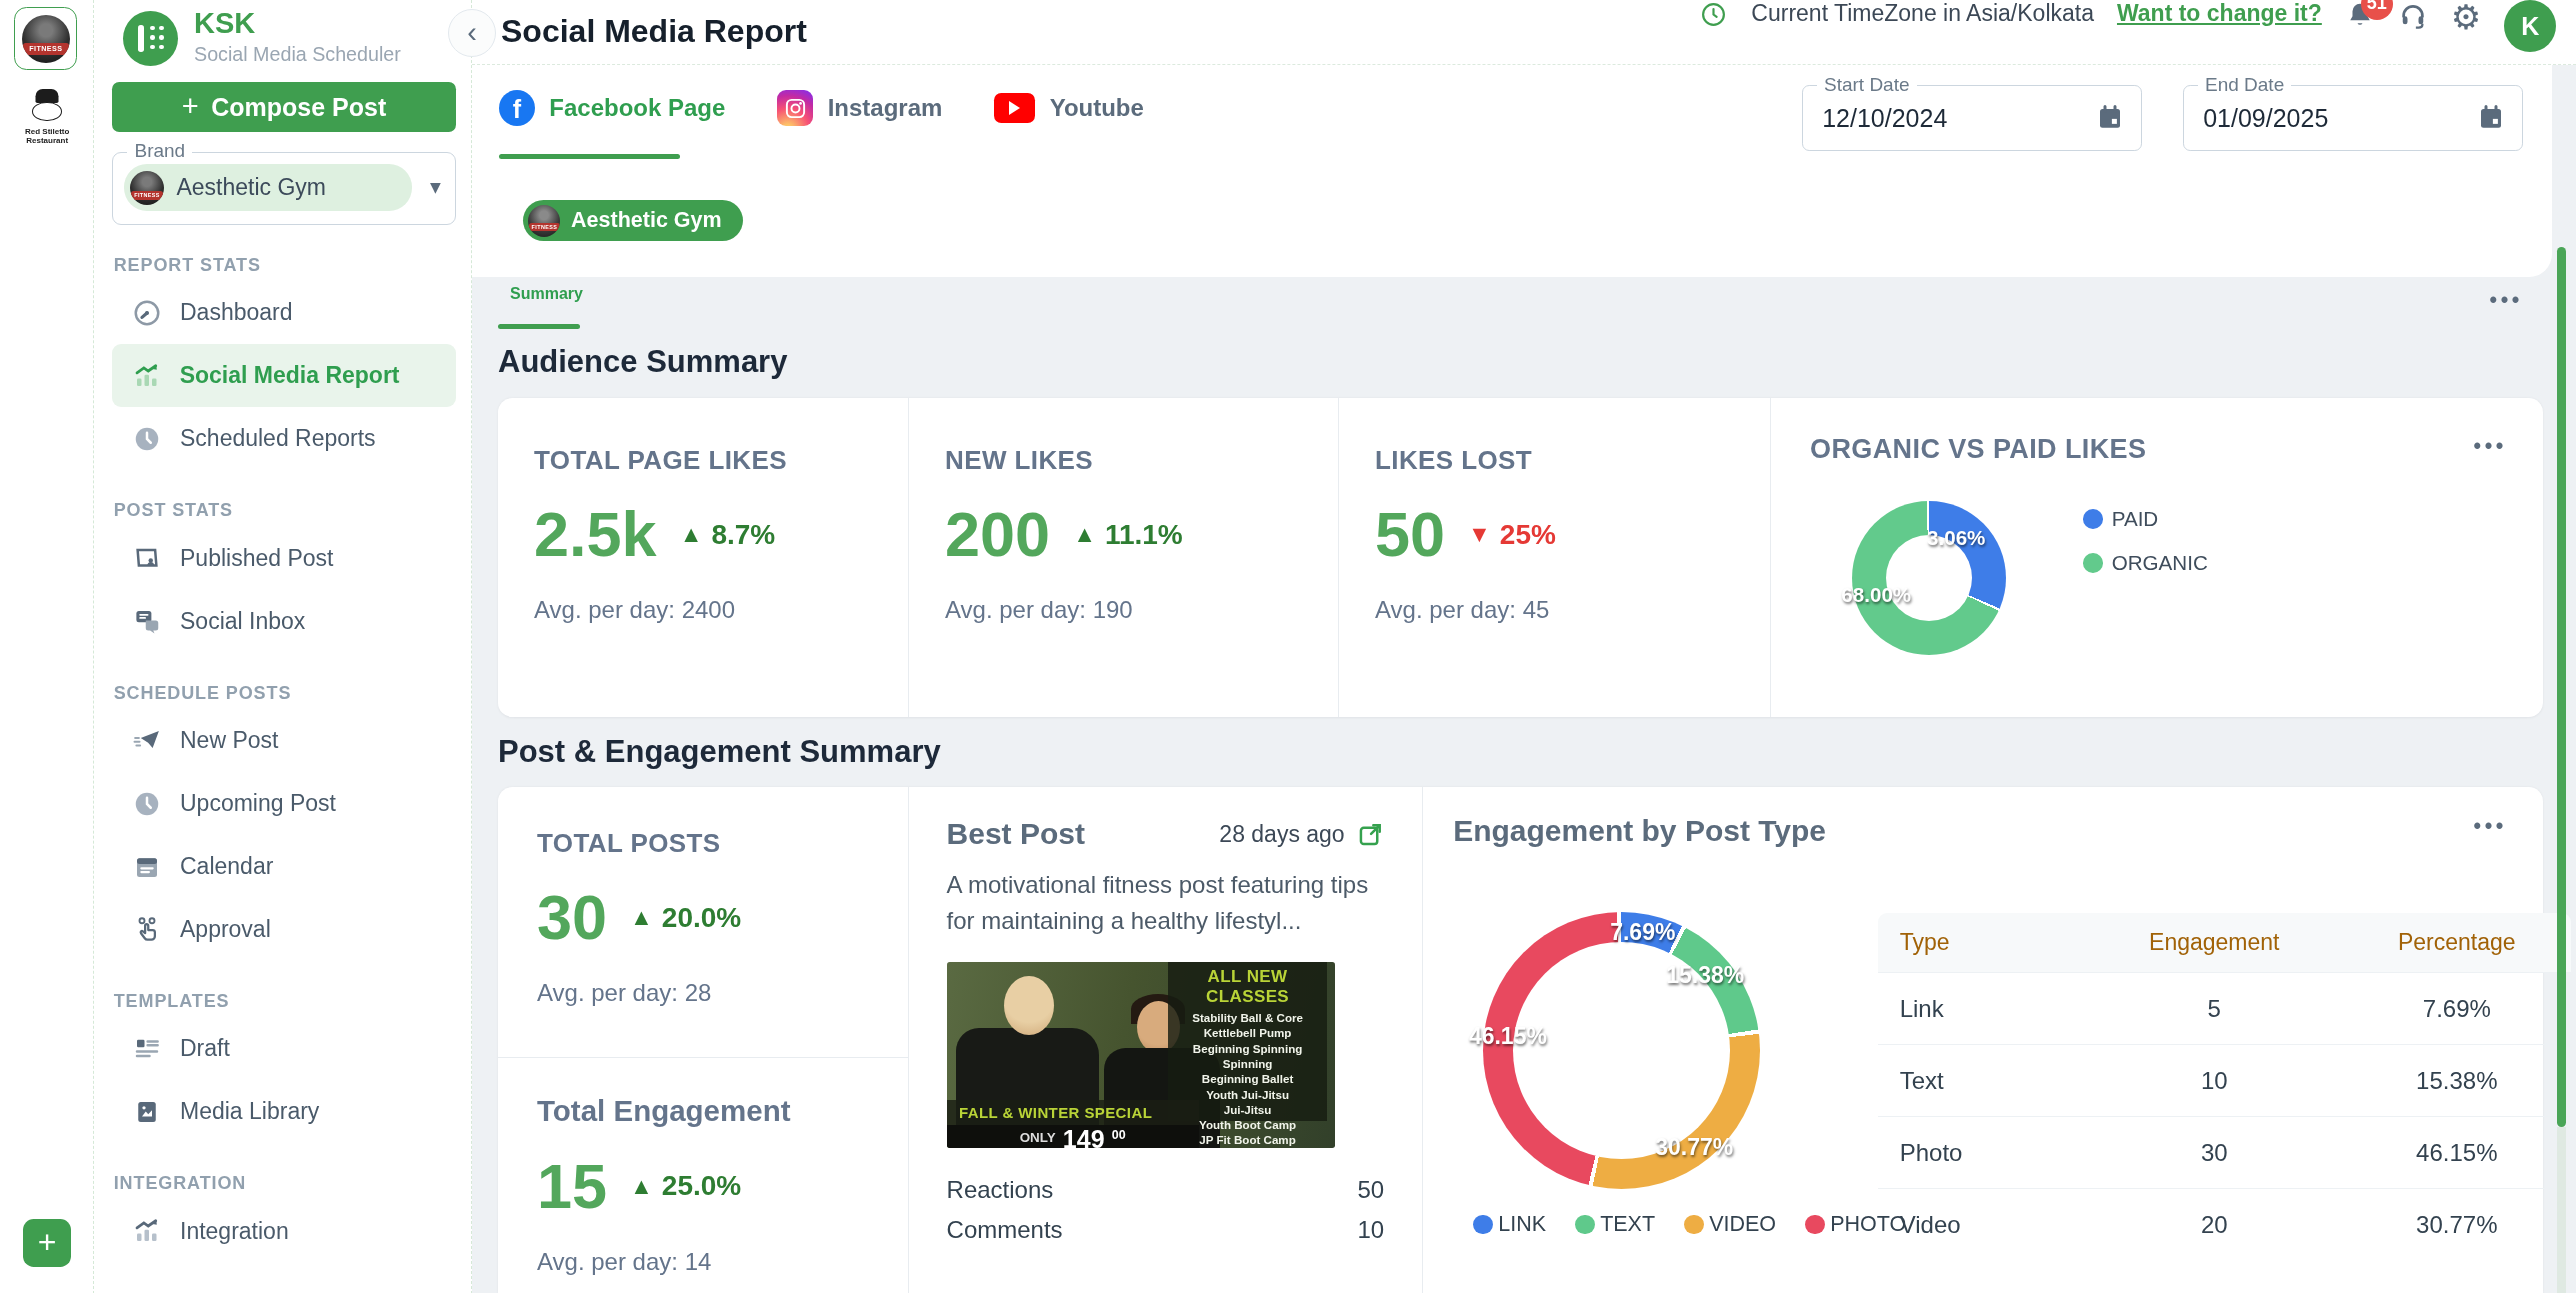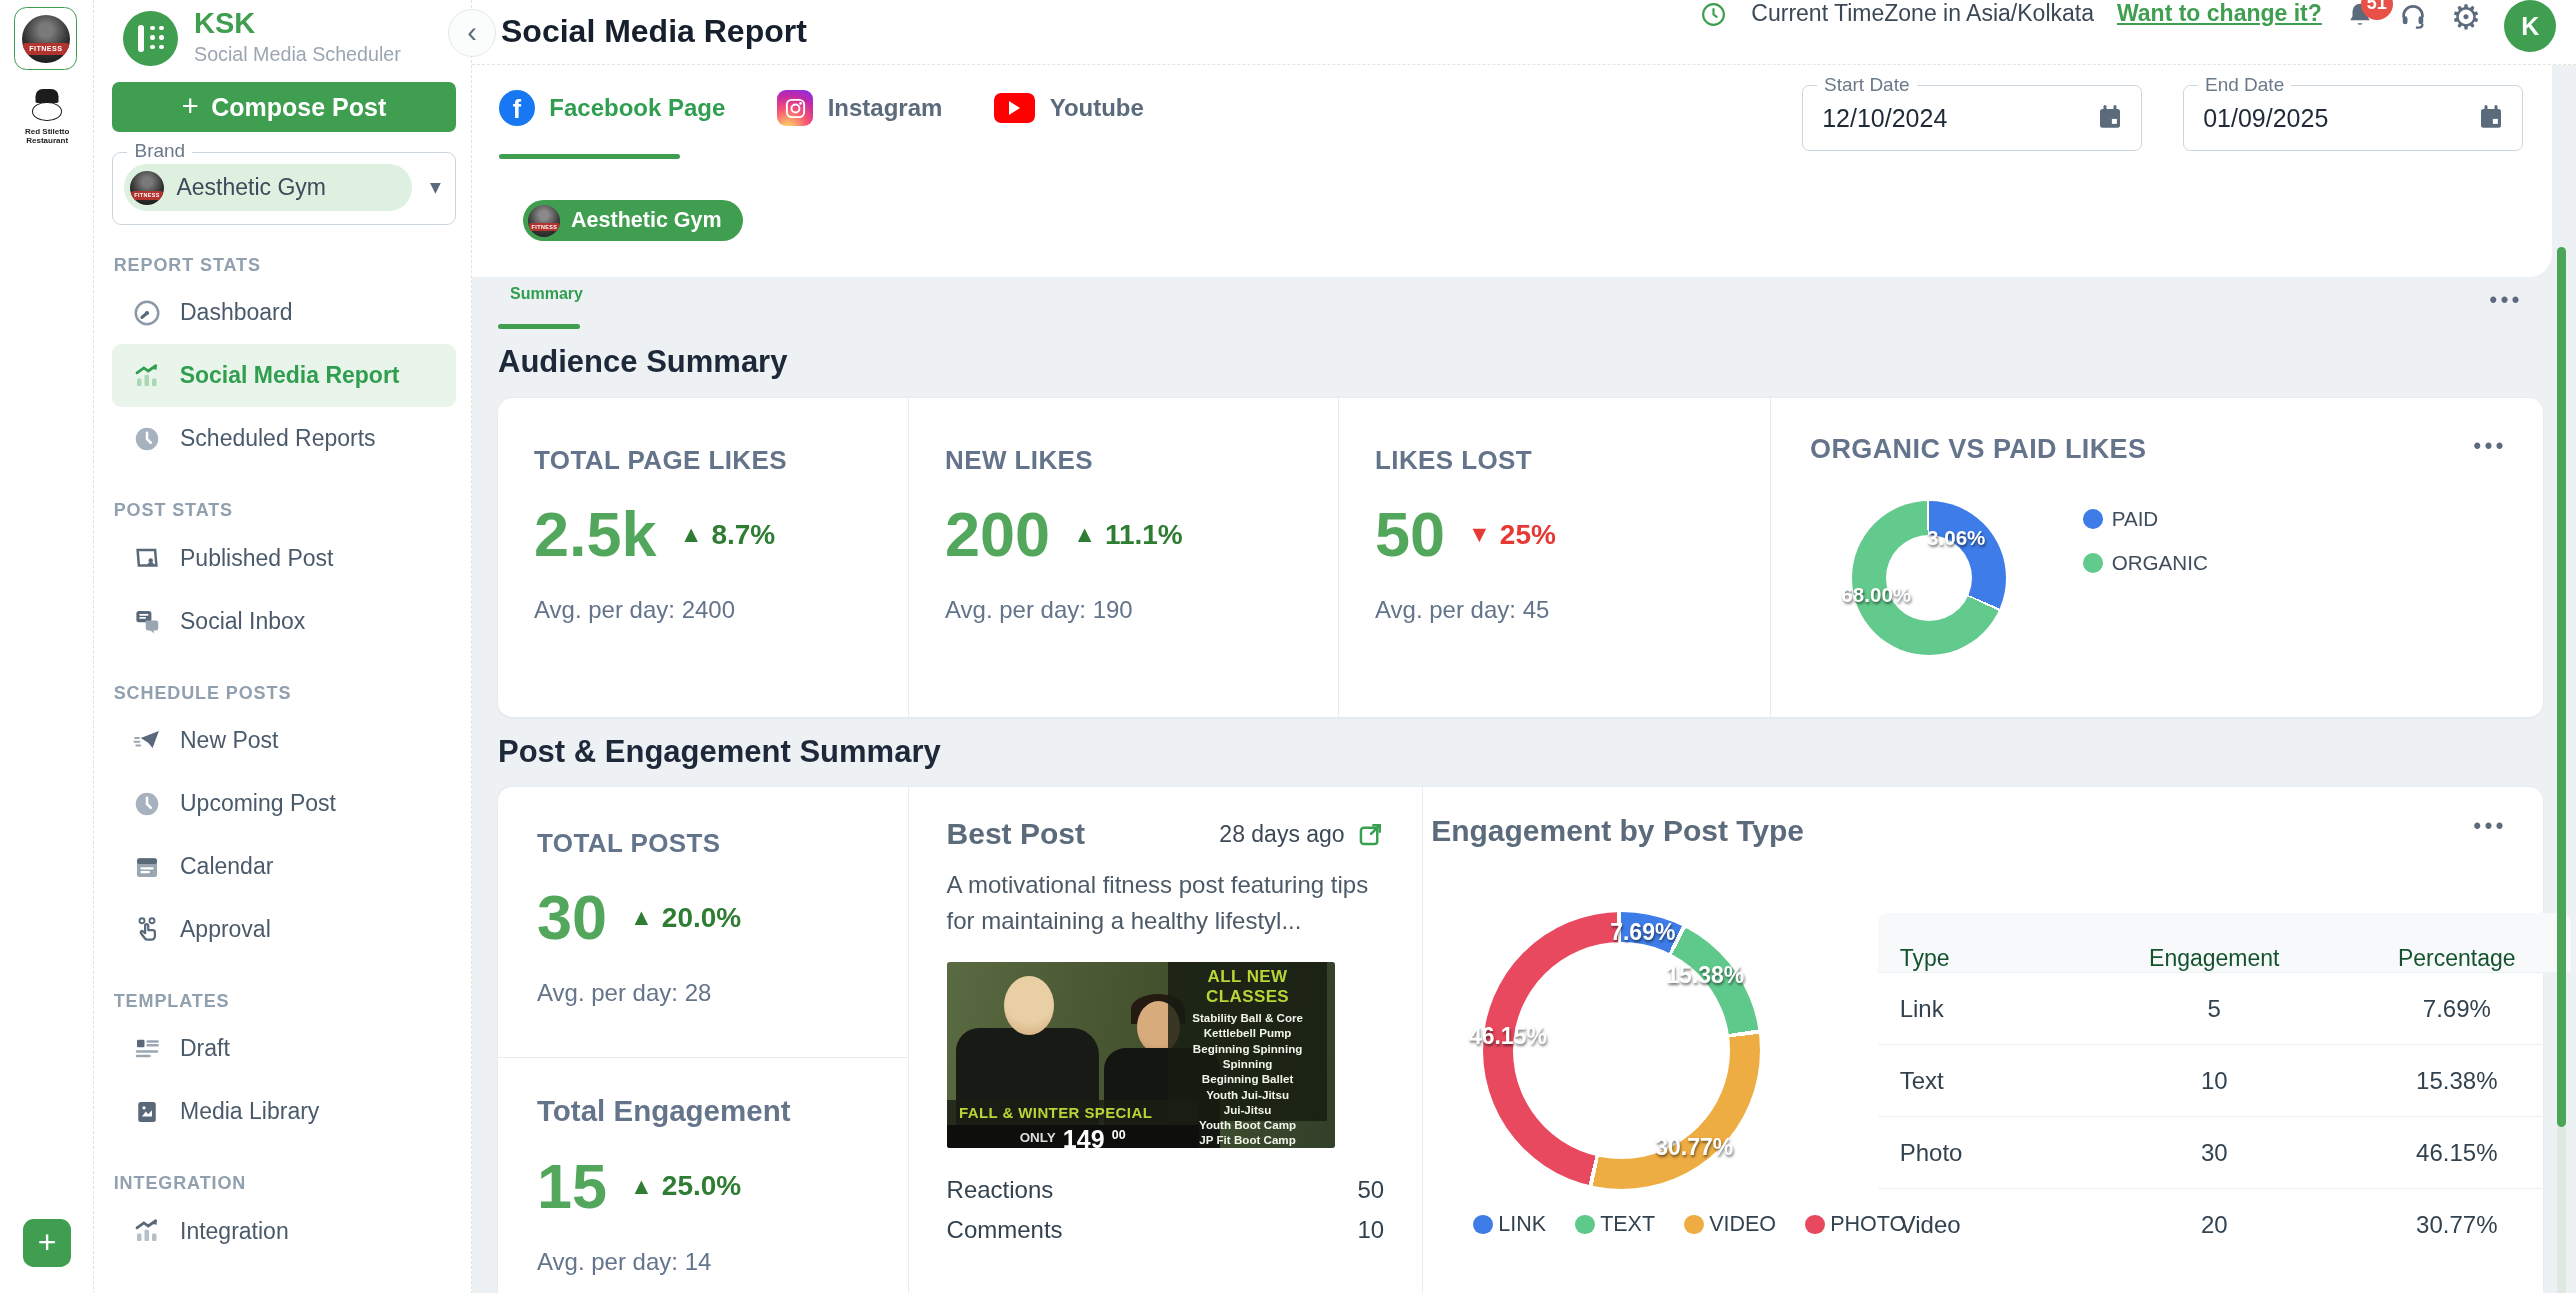--- a/index.html
+++ b/index.html
@@ -186,28 +186,28 @@
   .bp-banner span { font-size:15px; font-weight:bold; color:#b9d437; letter-spacing:0.4px; }
   .bp-price { position:absolute; left:0; bottom:0; width:65%; height:23px; background:#0e0f0c;
     display:flex; align-items:flex-start; justify-content:center; gap:7.2px; overflow:hidden; }
   .bp-price .only { font-size:13.4px; font-weight:bold; color:#ddd; margin-top:5.4px; }
   .bp-price .num { font-size:25px; font-weight:bold; color:#fff; line-height:1; margin-top:1.8px; }
   .bp-price .sup { font-size:12.5px; font-weight:bold; color:#fff; margin-top:2.7px; }
   .bp-stats { margin-top:21.5px; }
   .bp-stat-row { display:flex; justify-content:space-between; align-items:center; height:40px;
     font-size:24px; color:#33424f; }
 
-  .bt-head { display:flex; justify-content:space-between; padding-left:8px; }
+  .bt-head { display:flex; justify-content:space-between; padding-left:8px;margin-left:22px; }
   .bt-title { font-size:30px; font-weight:bold; color:#5b6b7c; }
   .legend-h { position:absolute; left:50px; top:425px; display:flex; gap:29px; }
   .legend-h .legend-item { font-size:21.5px; color:#33424f; gap:5.4px; }
 
   .type-table { position:absolute; left:455px; top:126px; width:693px; }
   .type-table .thead { display:flex; height:59px; background:#f7f9fa; border-radius:9px 9px 0 0;
-    align-items:flex-end; font-size:23px; color:#14532d; }
+    align-items:center; font-size:23px; color:#a16207; }
   .type-table .trow { display:flex; height:72px; align-items:center; font-size:24px; color:#33424f;
     border-top:0.9px solid #edf1f4; }
   .col-type { width:30%; padding-left:21.5px; text-align:left; }
   .col-eng  { width:37%; text-align:center; }
   .col-pct  { width:33%; text-align:center; }
 
   .scroll-thumb { position:absolute; left:2557px; top:247px; width:9px; height:880px; background:#4aa557;
     border-radius:4.5px; cursor:pointer; }
   .scroll-track { position:absolute; left:2557px; top:1127px; width:9px; height:166px; background:#dfe9e2; }
 </style>

